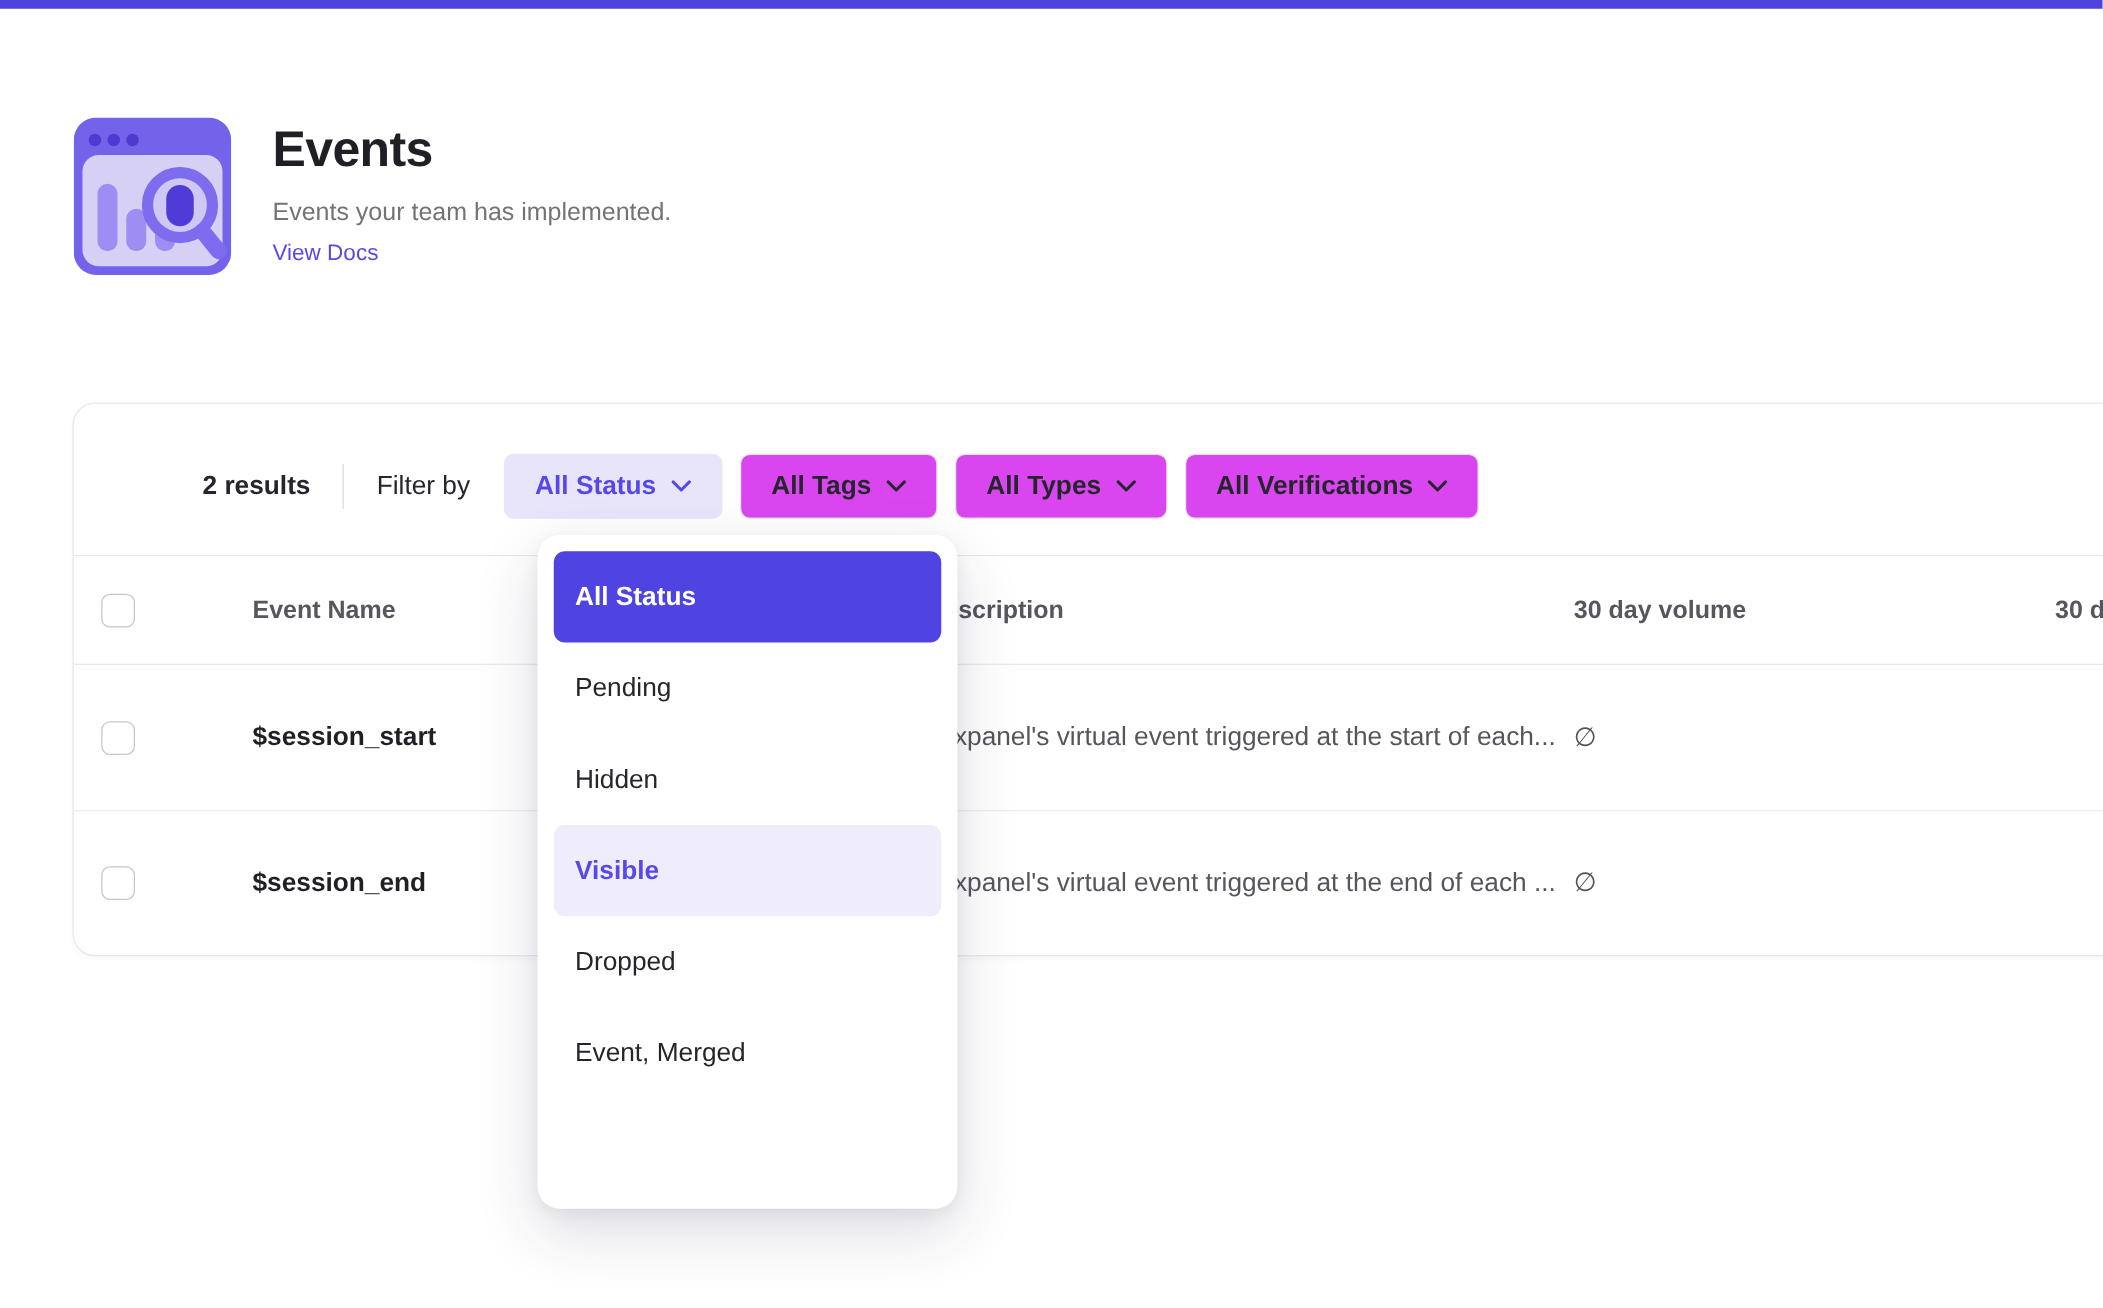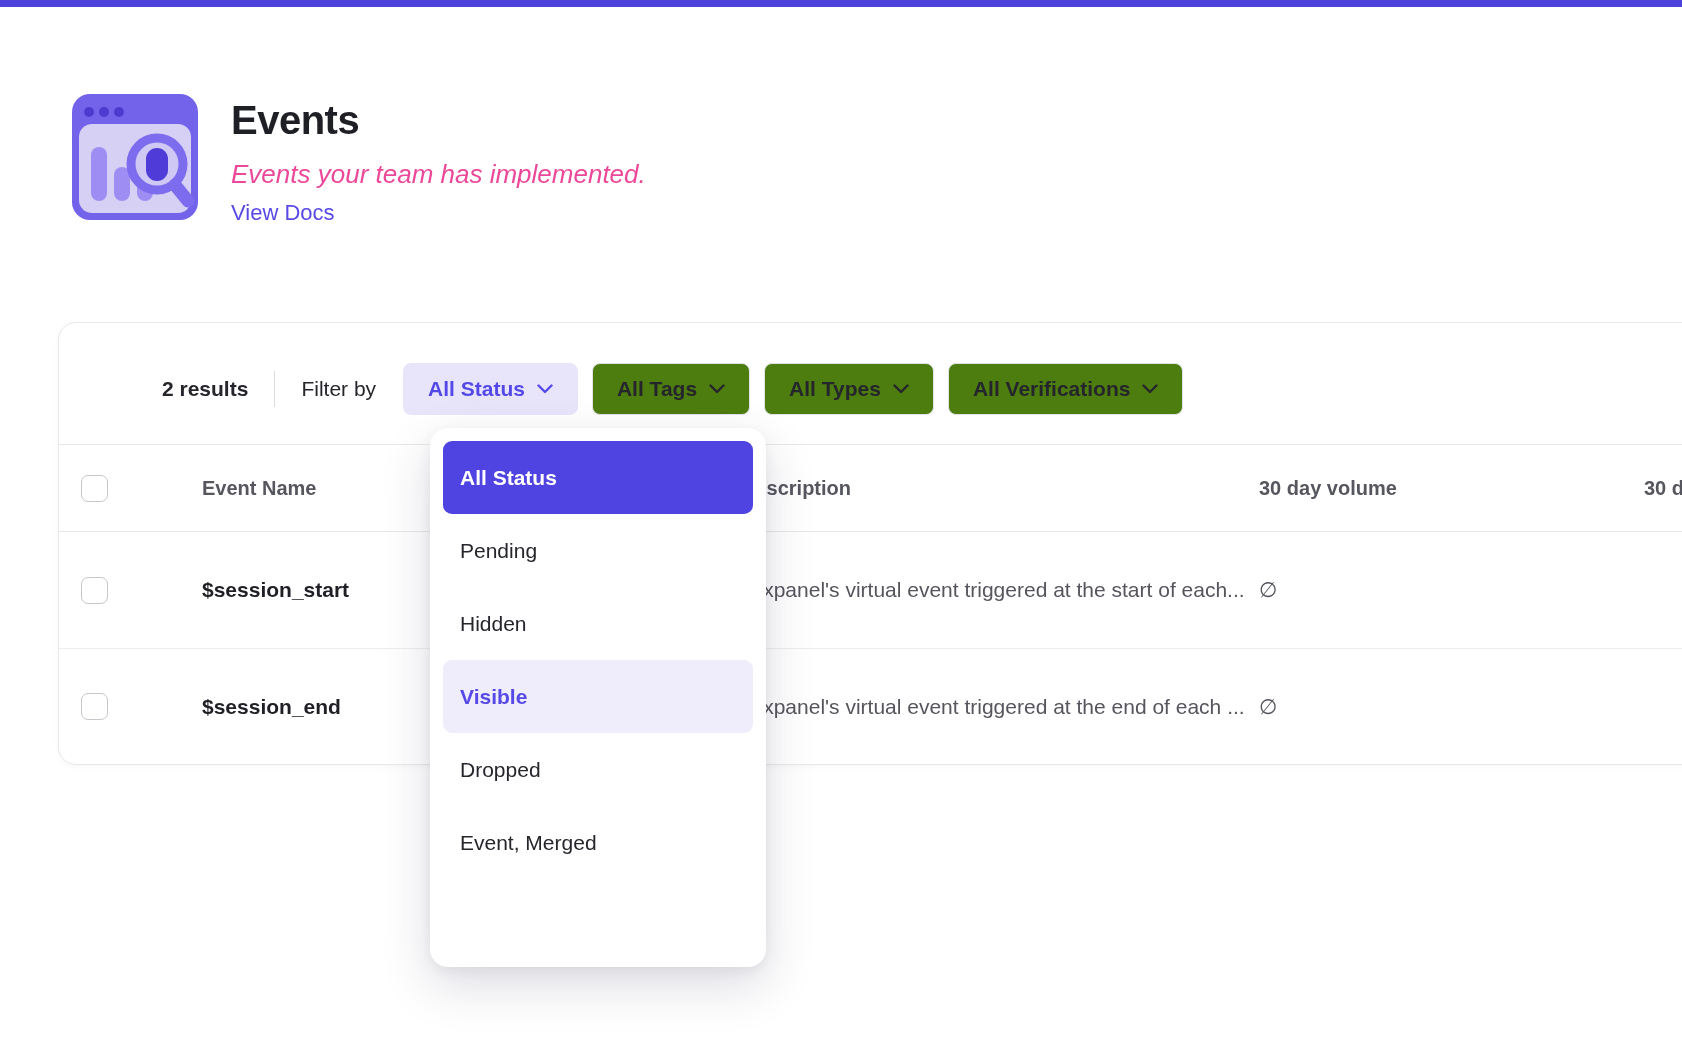--- a/index.html
+++ b/index.html
@@ -2,40 +2,40 @@
 <html><head>
 <meta charset="utf-8">
 <style>
   * { box-sizing: border-box; margin: 0; padding: 0; }
   html, body { width: 1682px; height: 1046px; overflow: hidden; background: #ffffff;
     font-family: "Liberation Sans", sans-serif; }
 
   .topbar { position: absolute; top: 0; left: 0; width: 1682px; height: 7px; background: #4e42dd; }
 
   
-  .header { position: absolute; left: 59px; top: 94px; display: flex; gap: 33px; margin-left: 13px; }
+  .header { position: absolute; left: 59px; top: 94px; display: flex; gap: 33px; }
   .app-icon { width: 126px; height: 126px; flex: 0 0 auto; }
   .header-text { padding-top: 4px; }
   .page-title { font-size: 40px; font-weight: 700; color: #1f1f26; letter-spacing: -0.5px; }
-  .page-subtitle { font-size: 26px; color: #ec4899; margin-top: 16px; font-style: italic; }
-  .docs-link { display: inline-block; font-size: 22px; color: #5849e6; font-weight: 500;
+  .page-subtitle { font-size: 20px; color: #737373; margin-top: 16px; }
+  .docs-link { display: inline-block; font-size: 18px; color: #5849e6; font-weight: 500;
     margin-top: 10px; text-decoration: none; cursor: pointer; }
 
   
   .card { position: absolute; left: 58px; top: 322px; width: 1660px; height: 443px;
     background: #fff; border: 1px solid #e8e8ec; border-radius: 18px;
     box-shadow: 0 2px 6px rgba(0,0,0,0.03); }
 
   
   .filter-bar { height: 121px; display: flex; align-items: center; padding: 10px 0 0 103px; }
   .results-count { font-size: 21px; font-weight: 600; color: #25252c; white-space: nowrap; }
   .vdivider { width: 1px; height: 36px; background: #d9d9de; margin: 0 26px; }
   .filter-by { font-size: 21px; font-weight: 500; color: #25252c; margin-right: 27px; white-space: nowrap; }
   .fbtn { height: 52px; border-radius: 8px; display: flex; align-items: center; gap: 12px;
-    padding: 0 24px; font-size: 21px; font-weight: 600; color: #25252c; background: #4d7c0f;
+    padding: 0 24px; font-size: 21px; font-weight: 600; color: #25252c; background: #d946ef;
     border: 1px solid #e2e2e7; margin-right: 14px; cursor: pointer; white-space: nowrap; }
   .fbtn.active { background: #e8e5fb; border-color: #e8e5fb; color: #5448e8; }
   .chev { width: 16px; height: 10px; display: block; }
 
   
   .grid-row { display: grid; grid-template-columns: 85px 597px 518px 334px 51px 300px;
     align-items: center; }
   .thead { height: 88px; border-top: 1px solid #e8e8ec; border-bottom: 1px solid #e8e8ec; }
   .th { font-size: 20px; font-weight: 700; color: #56565f; }
   .trow { height: 116px; }

